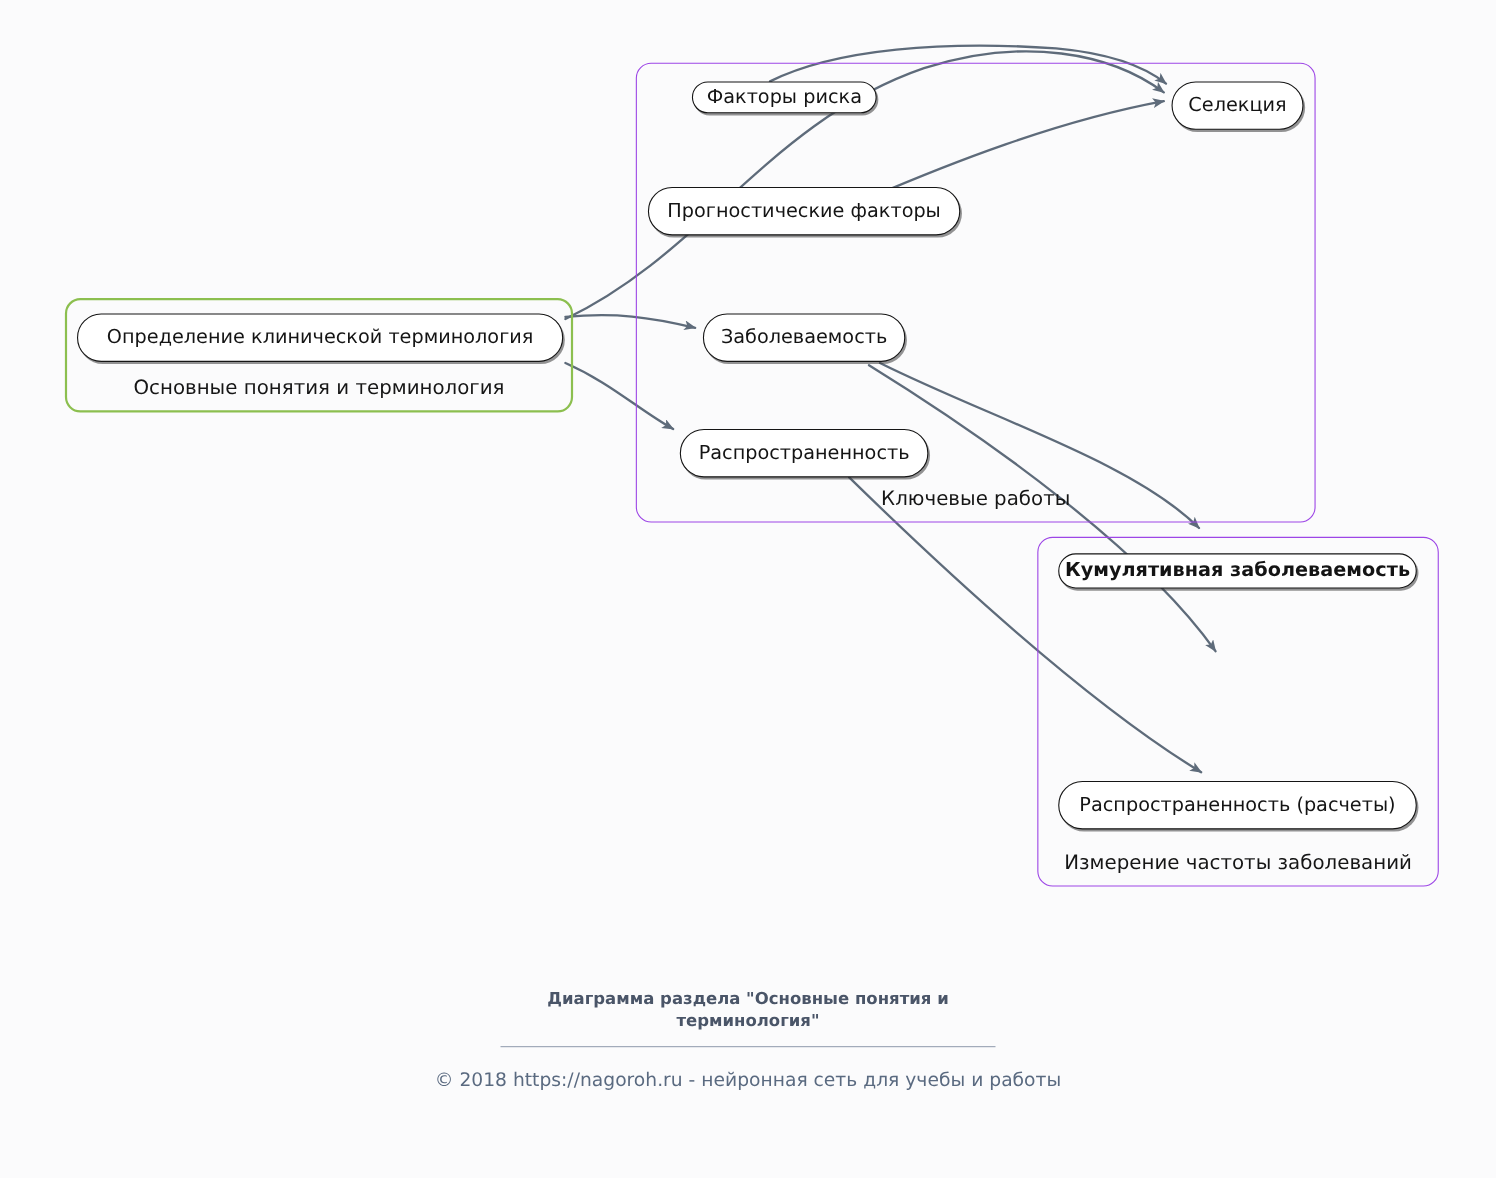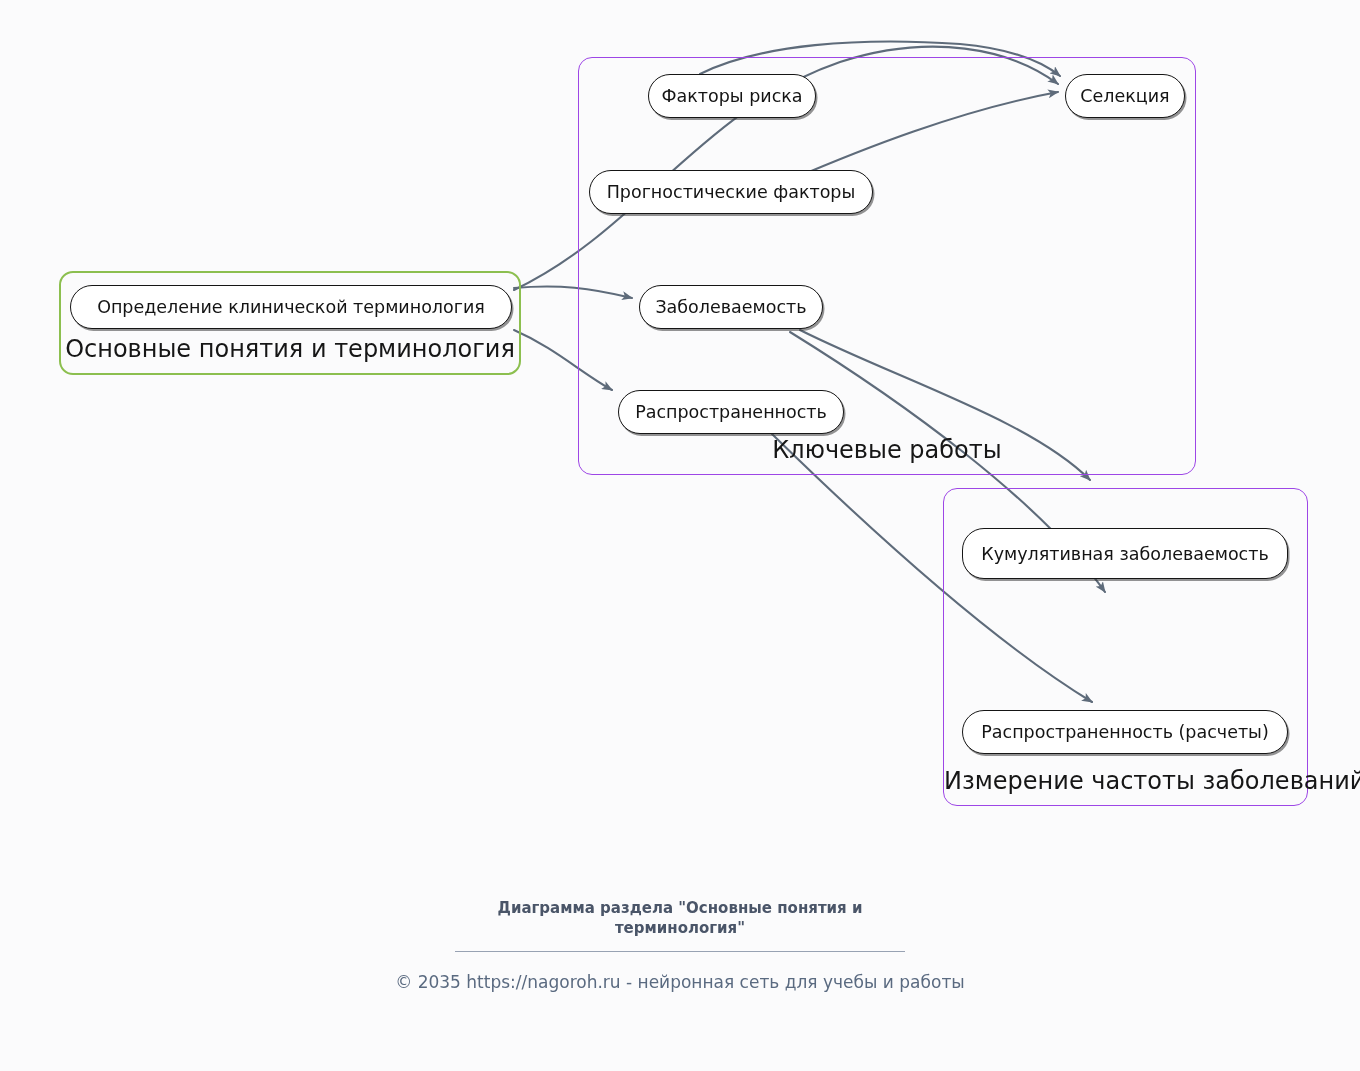--- a/index.html
+++ b/index.html
@@ -34,21 +34,21 @@
     box-sizing: border-box;
     background: transparent;
   }
   .cluster-green { border: 2px solid #8cbf4f; }
   .cluster-purple { border: 1.6px solid #9d46e6; }
   .cluster-label {
     position: absolute;
     left: 0;
     right: 0;
     text-align: center;
-    font-size: 24px;
+    font-size: 18px;
     color: #161616;
     white-space: nowrap;
   }
   
   .node {
     position: absolute;
     box-sizing: border-box;
     border: 1.8px solid #151515;
     border-radius: 22px;
     background: #ffffff;
@@ -127,48 +127,48 @@
   </div>
 
   <div class="cluster cluster-purple" style="left:943px; top:488px; width:365px; height:318px;padding-left:12px;">
     <span class="cluster-label" style="bottom:10px;">Измерение частоты заболеваний</span>
   </div>
 
   <div class="node" style="left:70px; top:285px; width:442px; height:44px;">
     <span>Определение клинической терминология</span>
   </div>
 
-  <div class="node" style="left:648px; top:74px; width:168px; height:44px;">
+  <div class="node" style="left:629px; top:74px; width:168px; height:29px;">
     <span>Факторы риска</span>
   </div>
 
   <div class="node" style="left:1065px; top:74px; width:120px; height:44px;">
     <span>Селекция</span>
   </div>
 
   <div class="node" style="left:589px; top:170px; width:284px; height:44px;">
     <span>Прогностические факторы</span>
   </div>
 
   <div class="node" style="left:639px; top:285px; width:184px; height:44px;">
     <span>Заболеваемость</span>
   </div>
 
   <div class="node" style="left:618px; top:390px; width:226px; height:44px;">
     <span>Распространенность</span>
   </div>
 
-  <div class="node" style="left:962px; top:528px; width:326px; height:51px;">
+  <div class="node" style="left:962px; top:503px; width:326px; height:32px;font-weight:bold;">
     <span>Кумулятивная заболеваемость</span>
   </div>
 
 
   <div class="node" style="left:962px; top:710px; width:326px; height:44px;">
     <span>Распространенность (расчеты)</span>
   </div>
 
   <div class="footer" style="top:898px;">
     <div class="footer-title">Диаграмма раздела "Основные понятия и терминология"</div>
     <div class="footer-rule"></div>
-    <div class="footer-copy">© 2035 https://nagoroh.ru - нейронная сеть для учебы и работы</div>
+    <div class="footer-copy">© 2018 https://nagoroh.ru - нейронная сеть для учебы и работы</div>
   </div>
 
 </div>
 
 </body></html>

